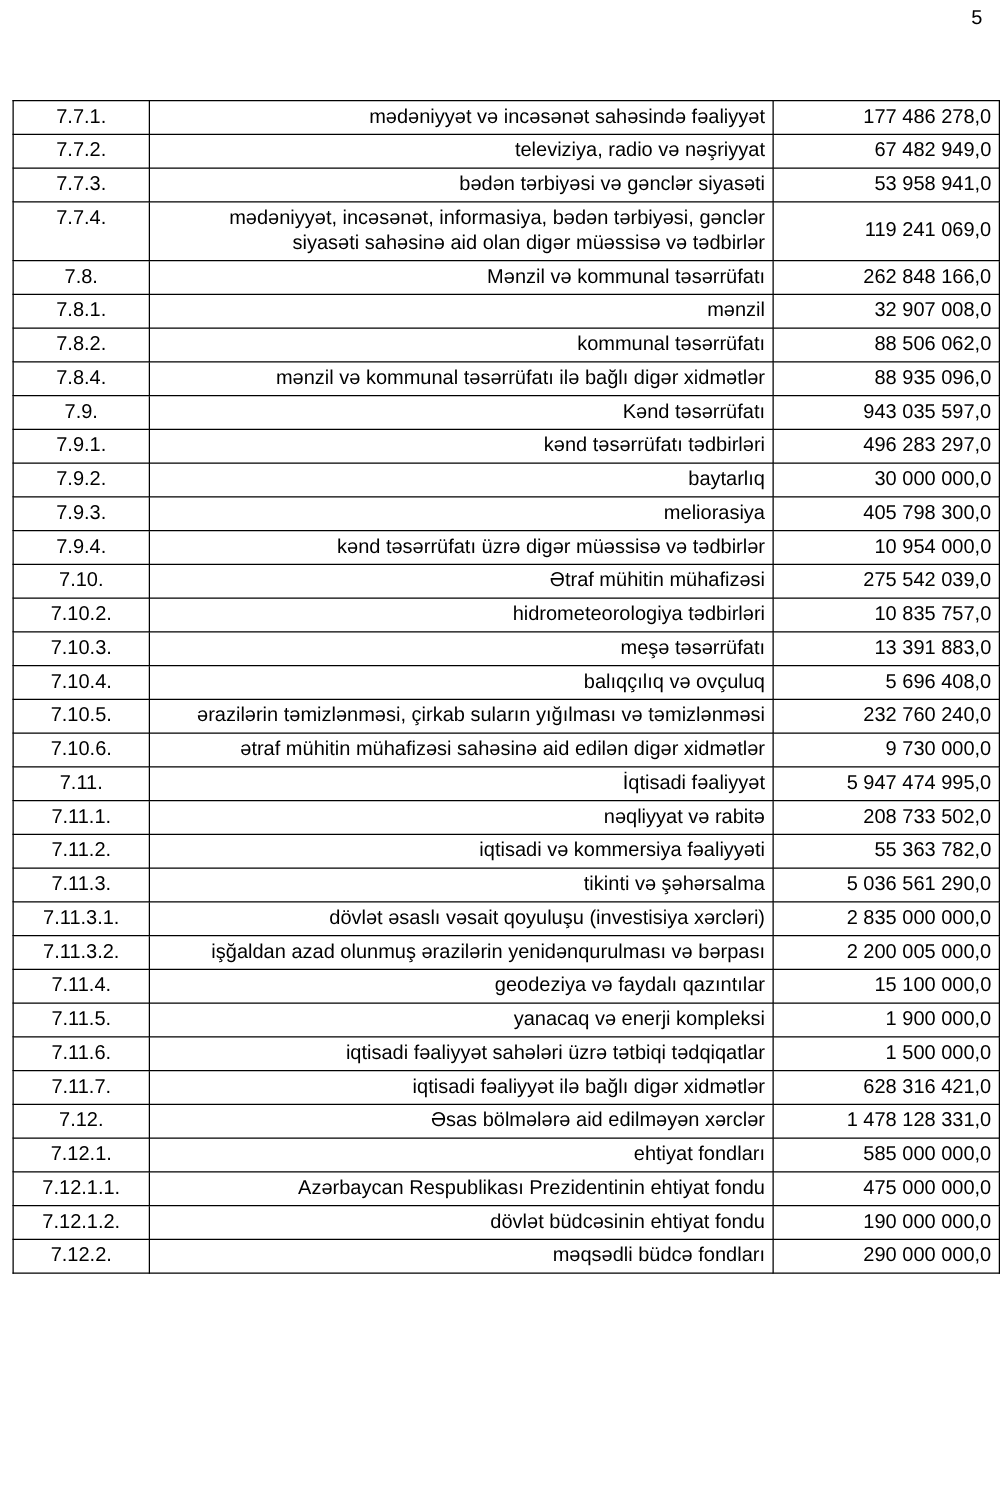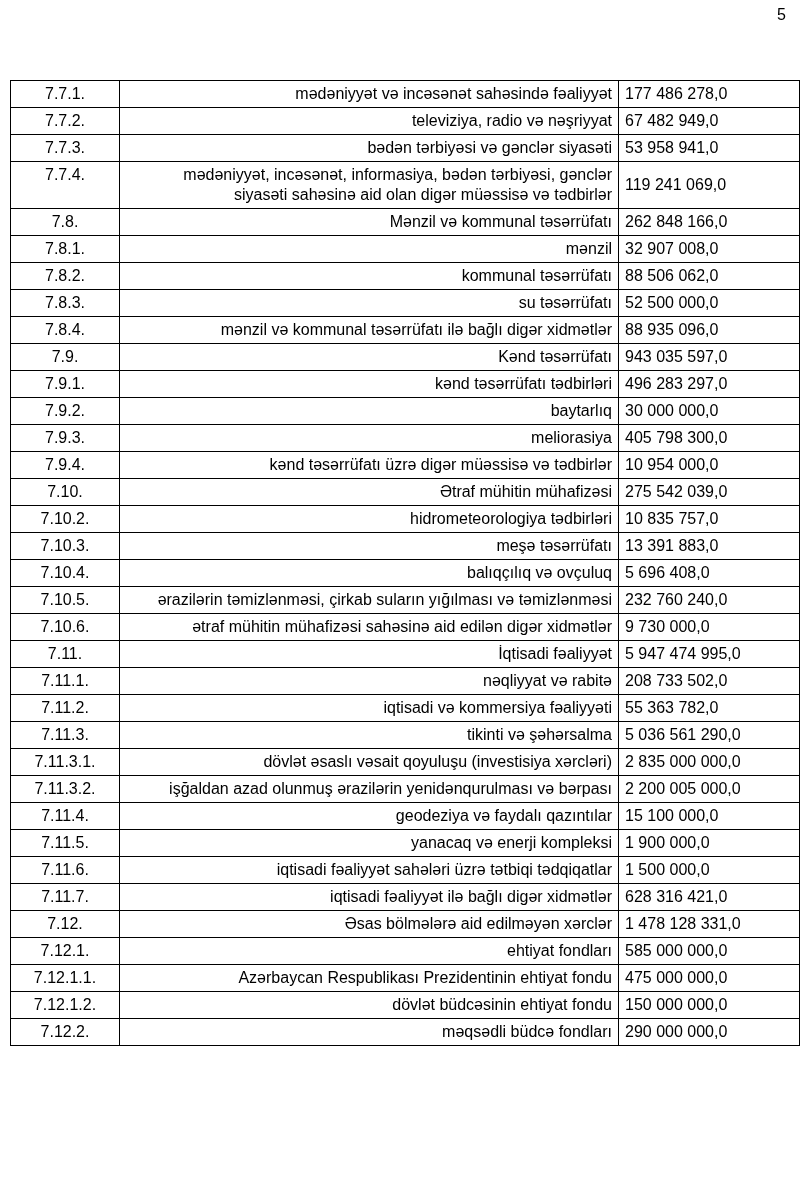--- a/index.html
+++ b/index.html
@@ -44,20 +44,21 @@
   }
   td.col-desc {
     width: 486px;
     text-align: right;
     vertical-align: top;
     padding-left: 10px;
     padding-right: 8px;
   }
   td.col-amount {
     width: 168px;
+    text-align: right;
     vertical-align: middle;
     padding-right: 8px;
     white-space: nowrap;
     margin-left: 18px;
   }
 </style>
 </head>
 <body>
 
 <div class="page">
@@ -101,25 +102,20 @@
       <td class="col-desc">mənzil</td>
       <td class="col-amount">32 907 008,0</td>
     </tr>
 
     <tr>
       <td class="col-code">7.8.2.</td>
       <td class="col-desc">kommunal təsərrüfatı</td>
       <td class="col-amount">88 506 062,0</td>
     </tr>
 
-    <tr>
-      <td class="col-code">7.8.3.</td>
-      <td class="col-desc">su təsərrüfatı</td>
-      <td class="col-amount">52 500 000,0</td>
-    </tr>
 
     <tr>
       <td class="col-code">7.8.4.</td>
       <td class="col-desc">mənzil və kommunal təsərrüfatı ilə bağlı digər xidmətlər</td>
       <td class="col-amount">88 935 096,0</td>
     </tr>
 
     <tr>
       <td class="col-code">7.9.</td>
       <td class="col-desc">Kənd təsərrüfatı</td>
@@ -261,21 +257,21 @@
 
     <tr>
       <td class="col-code">7.12.1.1.</td>
       <td class="col-desc">Azərbaycan Respublikası Prezidentinin ehtiyat fondu</td>
       <td class="col-amount">475 000 000,0</td>
     </tr>
 
     <tr>
       <td class="col-code">7.12.1.2.</td>
       <td class="col-desc">dövlət büdcəsinin ehtiyat fondu</td>
-      <td class="col-amount">150 000 000,0</td>
+      <td class="col-amount">190 000 000,0</td>
     </tr>
 
     <tr>
       <td class="col-code">7.12.2.</td>
       <td class="col-desc">məqsədli büdcə fondları</td>
       <td class="col-amount">290 000 000,0</td>
     </tr>
   </tbody>
   </table>
 

